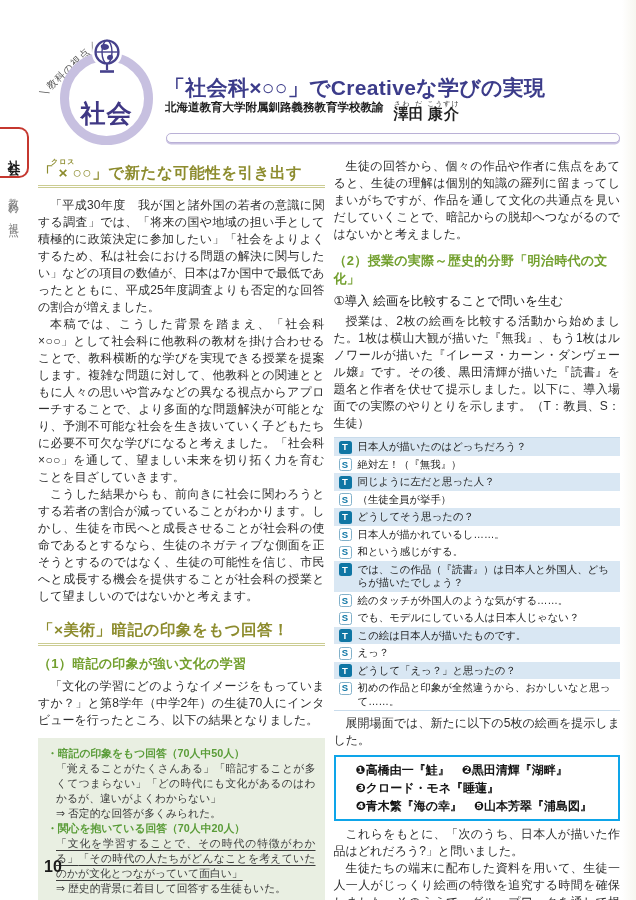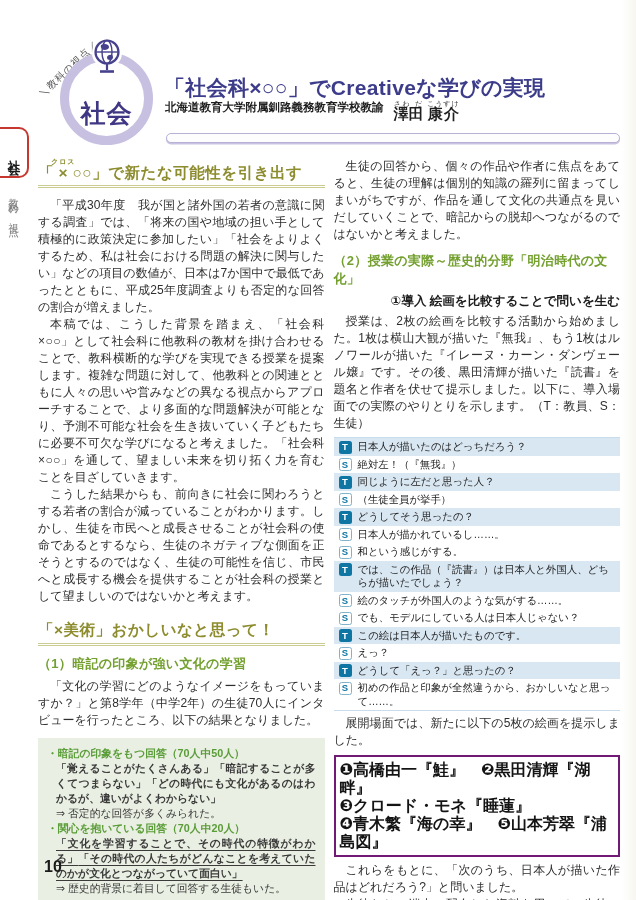--- a/index.html
+++ b/index.html
@@ -50,49 +50,49 @@
   .columns{position:absolute;left:38px;top:158px;width:582px;display:flex;gap:9px;}
   .col{width:287px;box-sizing:border-box;}
   
   .sec-h{
     font-size:15.5px;font-weight:bold;color:#8d8c2e;letter-spacing:0.5px;
     border-bottom:3px double #cbcc92;padding-bottom:3px;margin:0 0 9px 0;line-height:1.25;
   }
   .sec-h ruby rt{font-size:7px;color:#8d8c2e;letter-spacing:1px;}
   .sec-h.mt{margin-top:15px;}
   .sub-h{font-size:13px;font-weight:bold;color:#73a02f;margin:9px 0 5px 0;letter-spacing:0.3px;}
-  .step-h{font-size:12.5px;font-weight:bold;color:#1c1c1c;margin:5px 0 3px 0;text-align:right;}
+  .step-h{font-size:12.5px;font-weight:normal;color:#1c1c1c;margin:5px 0 3px 0;}
   p.body{
     font-size:12px;line-height:17px;text-align:justify;margin:0;
     text-indent:1em;color:#2e2e2e;
   }
   
   .gbox{
     background:#e9efe2;margin-top:9px;padding:8px 9px;font-size:10.8px;line-height:15px;
   }
   .gtitle{color:#5a9c38;font-weight:bold;}
-  .gbody{color:#3a3a3a;padding-left:9px;text-align:justify;font-weight:bold;}
+  .gbody{color:#3a3a3a;padding-left:9px;text-align:justify;}
   .garrow{color:#3a3a3a;padding-left:9px;}
   .uline{text-decoration:underline;text-underline-offset:2.5px;}
   
   .dialog{
     margin:5px 0 4px 0;border-top:1.5px solid #c9dcec;border-bottom:1.5px solid #c9dcec;
   }
   .drow{display:flex;gap:6px;padding:2px 5px;font-size:10.4px;line-height:13.5px;
     align-items:flex-start;color:#222;}
   .drow.t{background:#d9e7f3;}
   .spk{flex:0 0 13px;width:13px;height:13px;border-radius:2.5px;box-sizing:border-box;
     display:flex;align-items:center;justify-content:center;
     font-size:9.5px;font-weight:bold;margin-top:0.5px;}
   .spk.t{background:#0f76a4;color:#fff;}
   .spk.s{background:#fff;color:#0f76a4;border:1.2px solid #82b1ca;}
   
   .abox{
-    border:2px solid #701a75;padding:4px 4px;margin:6px 0 5px 0;
-    font-size:16px;font-weight:bold;line-height:18px;color:#141414;
+    border:2px solid #0ea5e9;padding:4px 20px;margin:6px 0 5px 0;
+    font-size:12px;font-weight:bold;line-height:18px;color:#141414;
   }
   
   .page-num{position:absolute;left:44px;bottom:24px;font-size:16px;font-weight:bold;color:#1a1a1a;}
   
   .edge-shade{position:absolute;right:0;top:0;width:14px;height:100%;
     background:linear-gradient(to right,rgba(255,255,255,0),rgba(210,206,170,0.18));pointer-events:none;}
 </style>
 </head>
 <body>
 
@@ -123,21 +123,21 @@
 <div class="capsule"></div>
 
 <div class="columns">
 
   <div class="col">
     <h2 class="sec-h"><span>「</span><ruby><span>×</span><rt>クロス</rt></ruby><span>○○」で新たな可能性を引き出す</span></h2>
     <p class="body">「平成30年度　我が国と諸外国の若者の意識に関する調査」では、「将来の国や地域の担い手として積極的に政策決定に参加したい」「社会をよりよくするため、私は社会における問題の解決に関与したい」などの項目の数値が、日本は7か国中で最低であったとともに、平成25年度調査よりも否定的な回答の割合が増えました。</p>
     <p class="body">本稿では、こうした背景を踏まえ、「社会科×○○」として社会科に他教科の教材を掛け合わせることで、教科横断的な学びを実現できる授業を提案します。複雑な問題に対して、他教科との関連とともに人々の思いや営みなどの異なる視点からアプローチすることで、より多面的な問題解決が可能となり、予測不可能な社会を生き抜いていく子どもたちに必要不可欠な学びになると考えました。「社会科×○○」を通して、望ましい未来を切り拓く力を育むことを目ざしていきます。</p>
     <p class="body">こうした結果からも、前向きに社会に関わろうとする若者の割合が減っていることがわかります。しかし、生徒を市民へと成長させることが社会科の使命であるとするなら、生徒のネガティブな側面を正そうとするのではなく、生徒の可能性を信じ、市民へと成長する機会を提供することが社会科の授業として望ましいのではないかと考えます。</p>
 
-    <h2 class="sec-h mt">「×美術」おかしいなと思って！</h2>
+    <h2 class="sec-h mt">「×美術」暗記の印象をもつ回答！</h2>
     <h3 class="sub-h">（1）暗記の印象が強い文化の学習</h3>
     <p class="body">「文化の学習にどのようなイメージをもっていますか？」と第8学年（中学2年）の生徒70人にインタビューを行ったところ、以下の結果となりました。</p>
 
     <div class="gbox">
       <div class="gtitle">・暗記の印象をもつ回答（70人中50人）</div>
       <div class="gbody">「覚えることがたくさんある」「暗記することが多くてつまらない」「どの時代にも文化があるのはわかるが、違いがよくわからない」</div>
       <div class="garrow">⇒ 否定的な回答が多くみられた。</div>
       <div class="gtitle">・関心を抱いている回答（70人中20人）</div>
       <div class="gbody"><span class="uline">「文化を学習することで、その時代の特徴がわかる」</span><span class="uline">「その時代の人たちがどんなことを考えていたのかが文化とつながっていて面白い」</span></div>
       <div class="garrow">⇒ 歴史的背景に着目して回答する生徒もいた。</div>

